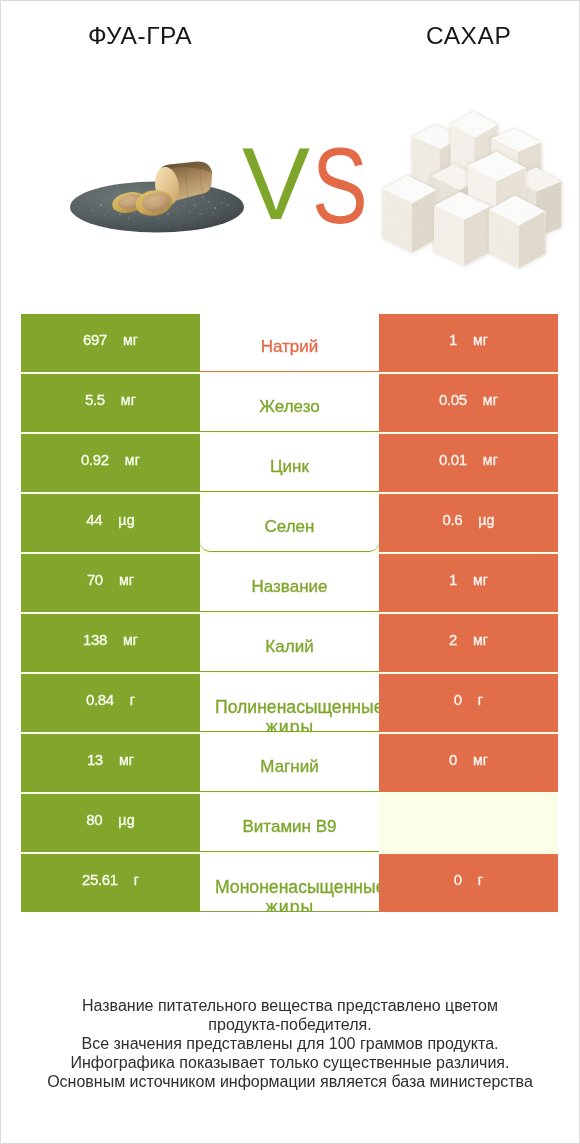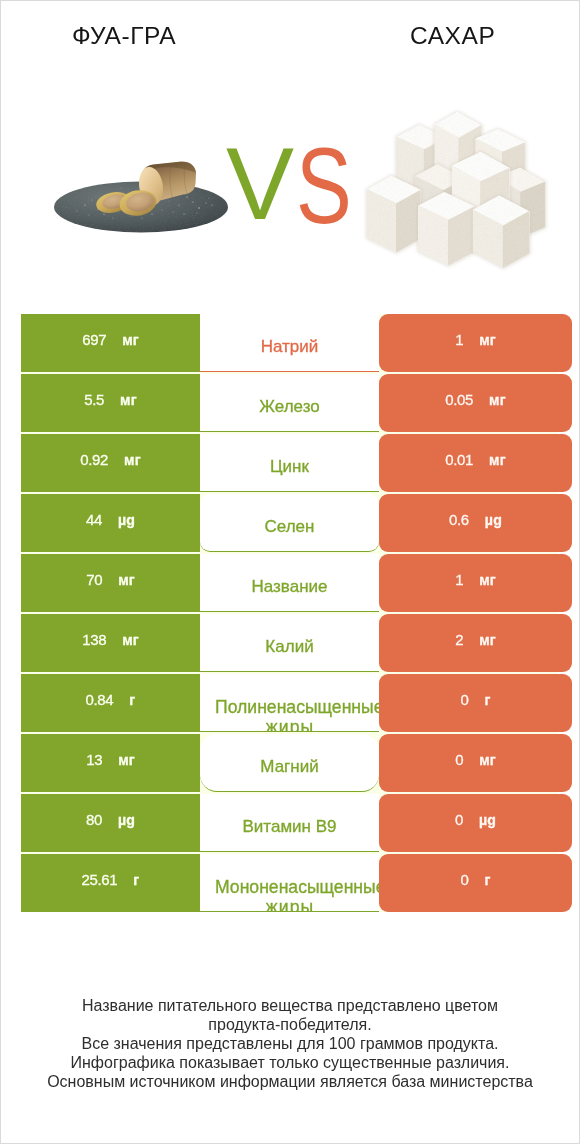--- a/index.html
+++ b/index.html
@@ -8,40 +8,40 @@
   .page{position:relative;width:578px;height:1142px;border:1px solid #dadada;
         background:#fff;overflow:hidden;}
 
   
   .title{position:absolute;font-size:24.5px;letter-spacing:0.55px;color:#161616;
          white-space:nowrap;line-height:1;font-weight:400;}
   .title.left{left:71px;top:23px;}
   .title.right{left:409px;top:23px;}
 
   
-  .hero{position:absolute;left:0;top:0;width:472px;height:300px;}
+  .hero{position:absolute;left:16px;top:0;width:472px;height:300px;}
   .hero-art{position:absolute;left:0;top:0;}
   .vs{position:absolute;line-height:1;font-weight:400;white-space:nowrap;}
   .vs-v{left:225px;top:132px;font-size:102px;color:#7ea62a;transform:scaleX(1.0);
         transform-origin:left top;}
   .vs-s{left:295px;top:132px;font-size:107px;color:#e26a47;transform:scaleX(0.78);
         transform-origin:left top;}
 
   
   .table{position:absolute;left:20px;top:313px;width:537px;height:598px;background:#fbffe8;}
   .row{position:absolute;left:0;width:537px;height:58px;}
   .cell{position:absolute;top:0;height:100%;display:flex;align-items:center;
         justify-content:center;text-align:center;box-sizing:border-box;overflow:hidden;}
   .cell > span, .cell > .nut{position:relative;top:-3px;}
   .cl{left:0;width:179px;background:#82a62c;color:#fbfff0;}
   .cm{left:179px;width:179px;background:#fff;}
-  .cr{left:358px;width:193px;background:#e26e49;color:#fff7f2;z-index:3;border-radius:9px;}
+  .cr{left:358px;width:179px;background:#e26e49;color:#fff7f2;z-index:3;}
   .cell .num{font-size:15px;font-weight:400;letter-spacing:-0.35px;
              -webkit-text-stroke:0.3px currentColor;}
-  .cell .unit{font-size:14.2px;font-weight:700;letter-spacing:0.15px;margin-left:16px;
+  .cell .unit{font-size:14.2px;font-weight:400;letter-spacing:0.15px;margin-left:16px;
               -webkit-text-stroke:0.3px currentColor;}
   .cm .nut{font-size:17px;font-weight:400;line-height:21px;white-space:nowrap;
            -webkit-text-stroke:0.32px currentColor;
            display:block;width:100%;margin-top:14px;}
   .cm .nut.two-line{line-height:19.4px;font-size:17.6px;top:8px;}
   .cm .nl1{display:block;white-space:nowrap;text-align:left;padding-left:15px;}
   .cm .nl2{display:block;white-space:nowrap;text-align:center;letter-spacing:1.1px;text-indent:1.1px;}
 
   
   .footer{position:absolute;left:0;top:995px;width:578px;text-align:center;
@@ -320,37 +320,34 @@
         </div>
         <div class="cell cr">
           <span><span class="num">0</span><span class="unit">г</span></span>
         </div>
       </div>
 
       <div class="row" style="top: 420px;">
         <div class="cell cl">
           <span><span class="num">13</span><span class="unit">мг</span></span>
         </div>
-        <div class="cell cm" style="border-bottom: 1px solid rgb(126, 166, 42); border-radius: 17px;">
+        <div class="cell cm" style="border-bottom: 1px solid rgb(126, 166, 42);">
           <span class="nut" style="color: rgb(126, 166, 42);">Магний</span>
         </div>
         <div class="cell cr">
           <span><span class="num">0</span><span class="unit">мг</span></span>
         </div>
       </div>
 
       <div class="row" style="top: 480px;">
         <div class="cell cl">
           <span><span class="num">80</span><span class="unit">µg</span></span>
         </div>
         <div class="cell cm" style="border-bottom: 1px solid rgb(126, 166, 42);">
           <span class="nut" style="color: rgb(126, 166, 42);">Витамин B9</span>
-        </div>
-        <div class="cell cr">
-          <span><span class="num">0</span><span class="unit">µg</span></span>
         </div>
       </div>
 
       <div class="row" style="top: 540px;">
         <div class="cell cl">
           <span><span class="num">25.61</span><span class="unit">г</span></span>
         </div>
         <div class="cell cm" style="border-bottom: 1px solid rgb(126, 166, 42);">
           <span class="nut two-line" style="color: rgb(126, 166, 42);">
             <span class="nl1">Мононенасыщенные</span>

